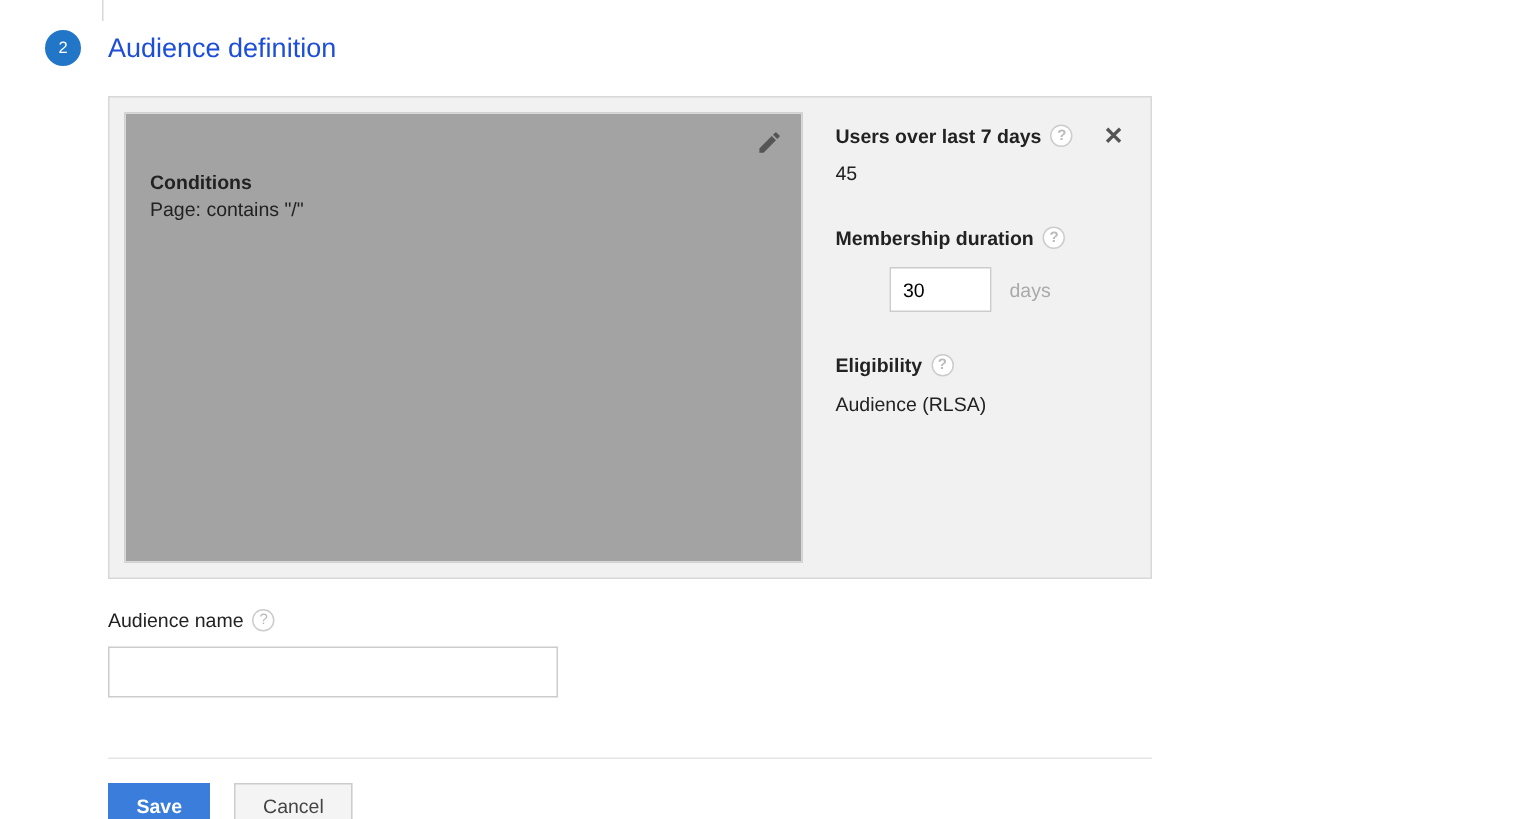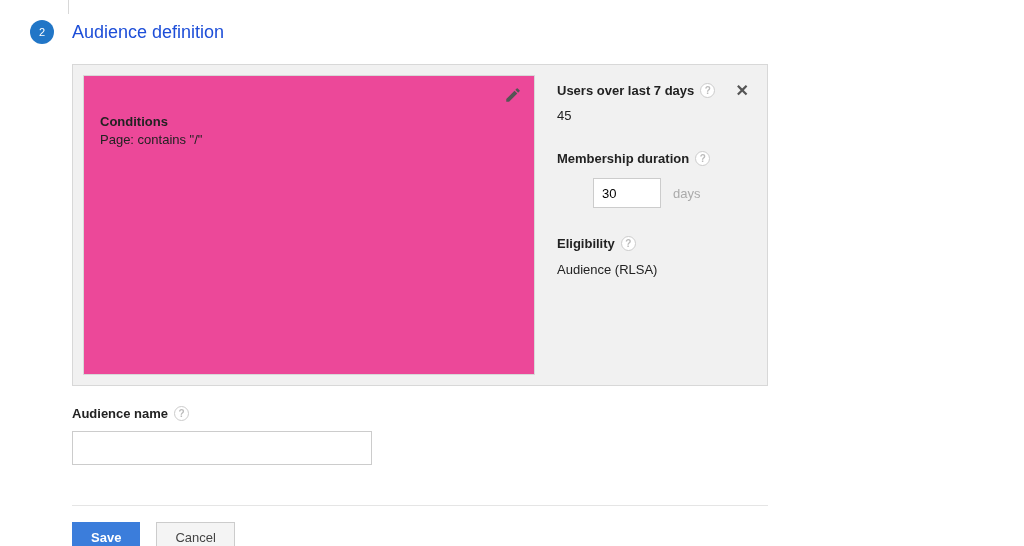--- a/index.html
+++ b/index.html
@@ -46,21 +46,21 @@
     .panel {
       margin-left: 42px;
       width: 696px;
       border: 1px solid #d8d8d8;
       background: #f1f1f1;
       display: flex;
       padding: 10px;
     }
     .conditions-box {
       flex: 1;
-      background: #ec4899;
+      background: #a3a3a3;
       border: 1px solid #d8d8d8;
       padding: 16px;
       position: relative;
       min-height: 300px;
     }
     .conditions-box .edit-btn {
       position: absolute;
       top: 10px;
       right: 12px;
       cursor: pointer;
@@ -144,21 +144,21 @@
       font-size: 13px;
       color: #222;
       line-height: 1.4;
     }
     .name-section {
       margin-left: 42px;
       margin-top: 20px;
     }
     .name-label {
       font-size: 13px;
-      font-weight: bold;
+      font-weight: normal;
       color: #222;
       display: flex;
       align-items: center;
       gap: 6px;
       margin-bottom: 10px;
     }
     .name-input {
       width: 300px;
       height: 34px;
       border: 1px solid #ccc;

